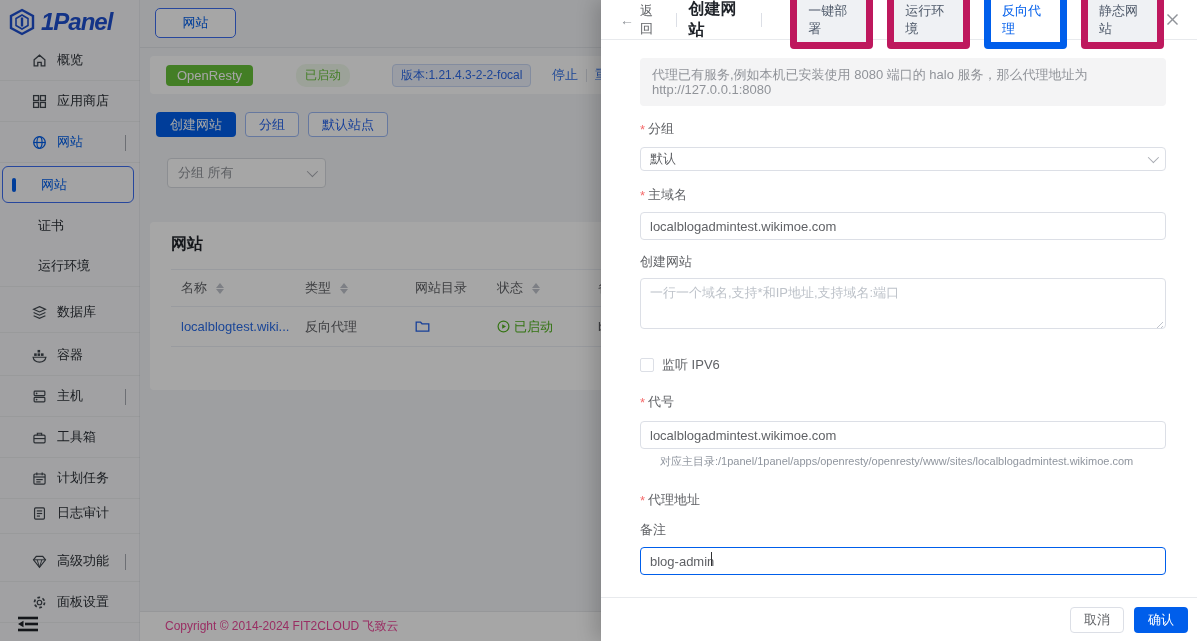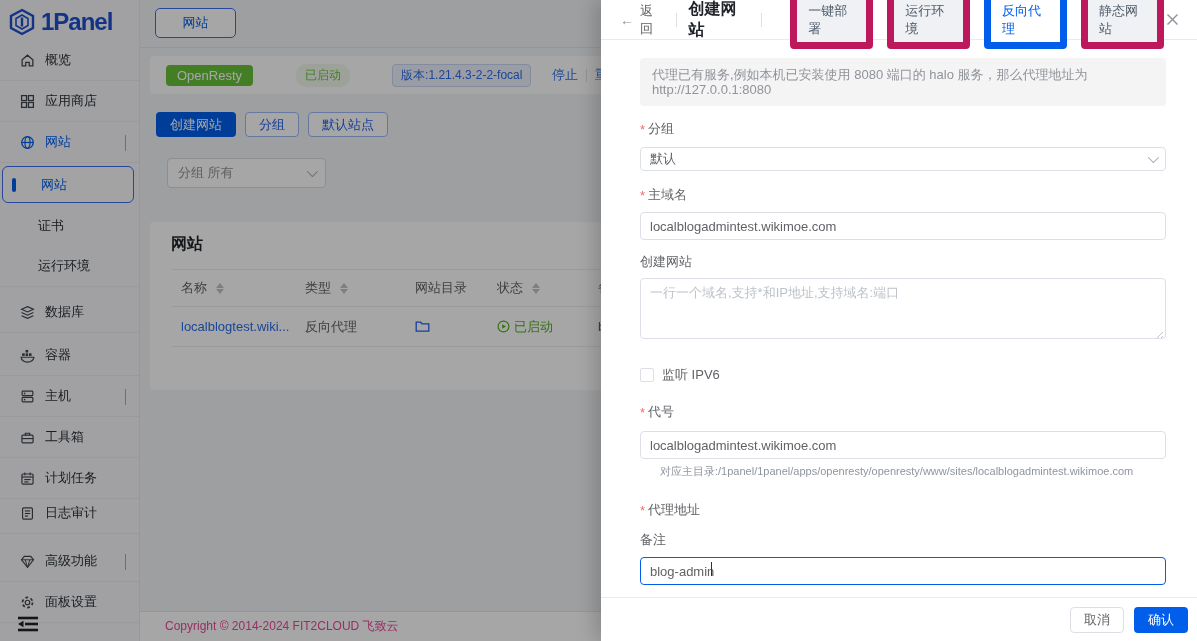--- a/index.html
+++ b/index.html
@@ -3,22 +3,22 @@
 <meta charset="utf-8">
 <style>
   * { margin:0; padding:0; box-sizing:border-box; }
   html,body { background:#222; }
   body { font-family:"Liberation Sans","DejaVu Sans",sans-serif; }
   .app { position:relative; width:1197px; height:641px; background:#f3f5f8; overflow:hidden; margin:0 auto; }
 
   
   .sidebar { position:absolute; left:0; top:0; width:140px; height:641px; background:#f7f8fa; border-right:1px solid #e8eaee; }
   .logo { position:absolute; left:8px; top:8px; display:flex; align-items:center; gap:5px; }
-  .logo-text { font-size:24px; font-weight:800; color:#1e4fd0; letter-spacing:-1px; }
-  .mi { position:absolute; left:0; width:140px; height:41px; display:flex; align-items:center; padding-left:20px; gap:10px; font-size:13px; color:#2b2f36; border-bottom:1px solid rgba(31,35,41,.05); cursor:pointer; }
+  .logo-text { font-size:24px; font-weight:800; color:#1e4fd0; letter-spacing:-1px; font-style:italic; }
+  .mi { position:absolute; left:0; width:140px; height:41px; display:flex; align-items:center; padding-left:32px; gap:10px; font-size:13px; color:#2b2f36; border-bottom:1px solid rgba(31,35,41,.05); cursor:pointer; }
   .mi .micon { width:15px; height:15px; display:flex; align-items:center; justify-content:center; color:#40464e; flex:0 0 15px; }
   .mi.active { color:#005eeb; }
   .mi.active .micon { color:#005eeb; }
   .mi .chev { position:absolute; right:14px; color:#8f9399; }
   .mi.child { padding-left:38px; }
   .mi.child-active { left:2px; width:132px; height:37px; top:166px; border:1px solid #3d6ef2; border-radius:6px; color:#005eeb; background:rgba(255,255,255,.35); }
   .mi.child-active .bar { position:absolute; left:9px; top:11px; width:4px; height:14px; border-radius:2px; background:#005eeb; }
   .collapse-btn { position:absolute; left:16px; top:615px; width:26px; height:20px; color:#1f2329; cursor:pointer; }
 
   
@@ -75,21 +75,21 @@
   .d-close { margin-left:auto; color:#909399; font-size:15px; cursor:pointer; width:18px; height:18px; display:flex; align-items:center; justify-content:center; }
 
   .d-body { position:absolute; left:0; top:40px; right:0; bottom:44px; overflow:hidden; padding:18px 31px 0 39px; }
   .alert { background:#f4f4f5; border-radius:4px; color:#909399; font-size:13px; padding:9px 12px; line-height:15px; }
   .f-label { display:flex; align-items:center; gap:3px; font-size:13px; color:#606266; }
   .f-label .req { color:#f56c6c; font-size:13px; }
   .inp { width:100%; height:28px; border:1px solid #dcdfe6; border-radius:4px; font-size:13px; color:#606266; padding:12px 9px; background:#fff; outline:none; font-family:inherit; }
   .inp::placeholder, textarea::placeholder { color:#bdc2c9; }
   .sel { display:flex; align-items:center; width:100%; height:24px; border:1px solid #dcdfe6; border-radius:4px; font-size:13px; color:#606266; padding:0 9px; background:#fff; cursor:pointer; }
   .ta-wrap { position:relative; }
-  textarea.inp { height:61px; resize:none; padding:6px 9px; line-height:16px; }
+  textarea.inp { height:51px; resize:none; padding:6px 9px; line-height:16px; }
   .resize-grip { position:absolute; right:3px; bottom:5px; width:9px; height:9px; background:repeating-linear-gradient(135deg, transparent 0 2px, #c0c4cc 2px 3px); clip-path:polygon(100% 0,100% 100%,0 100%); }
   .chk-row { display:flex; align-items:center; gap:8px; cursor:pointer; }
   .chk { width:14px; height:14px; border:1px solid #dcdfe6; border-radius:2px; background:#fff; }
   .chk-label { font-size:13px; color:#606266; }
   .helper { font-size:11px; color:#8f959e; margin-top:5px;margin-left:20px; }
   .compound { display:flex; width:100%; height:26px; border:1px solid #dcdfe6; border-radius:4px; overflow:hidden; }
   .proto { width:57px; background:#f5f7fa; border-right:1px solid #dcdfe6; display:flex; align-items:center; padding:0 7px 0 9px; font-size:13px; color:#606266; cursor:pointer; flex:0 0 57px; }
   .compound input { flex:1; border:none; outline:none; font-size:13px; color:#606266; padding:0 11px; font-family:inherit; }
   .remark-wrap { position:relative; }
   .remark-wrap .inp { border-color:#005eeb; }

